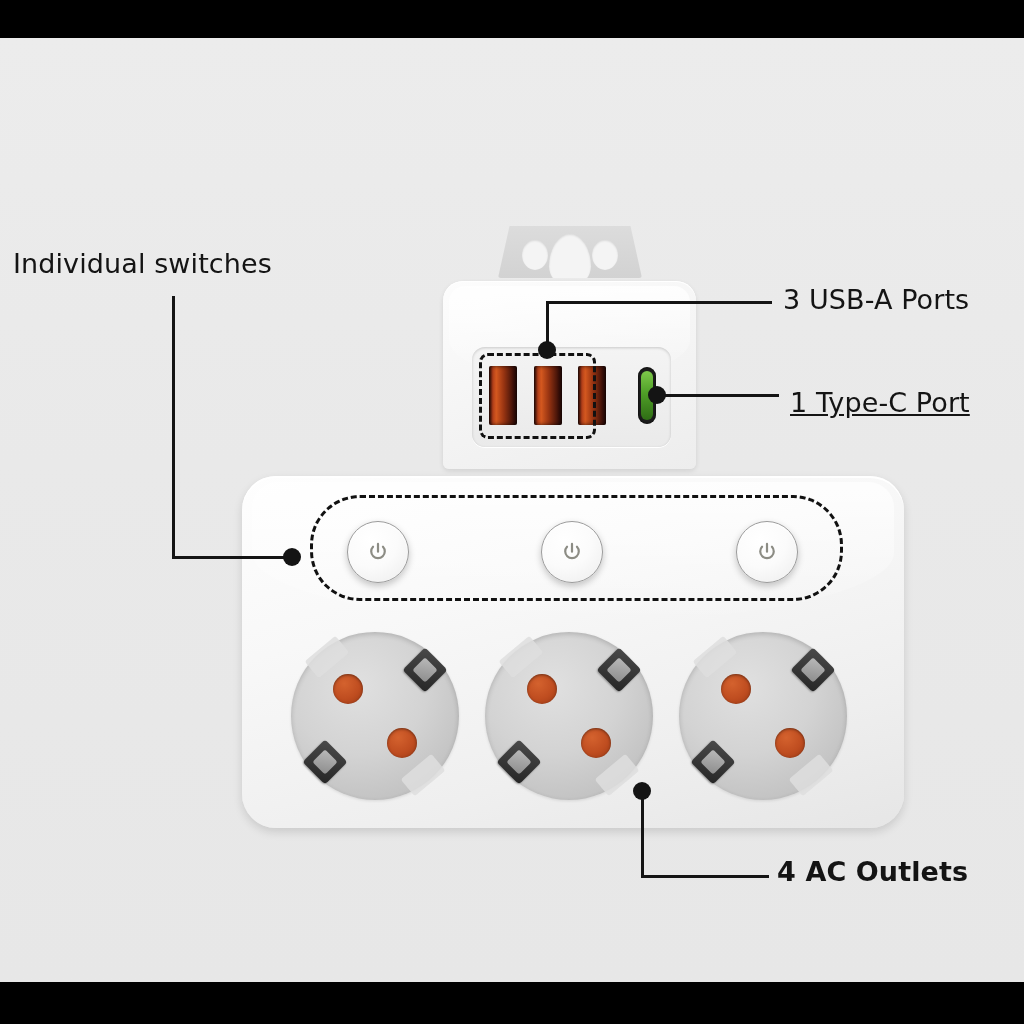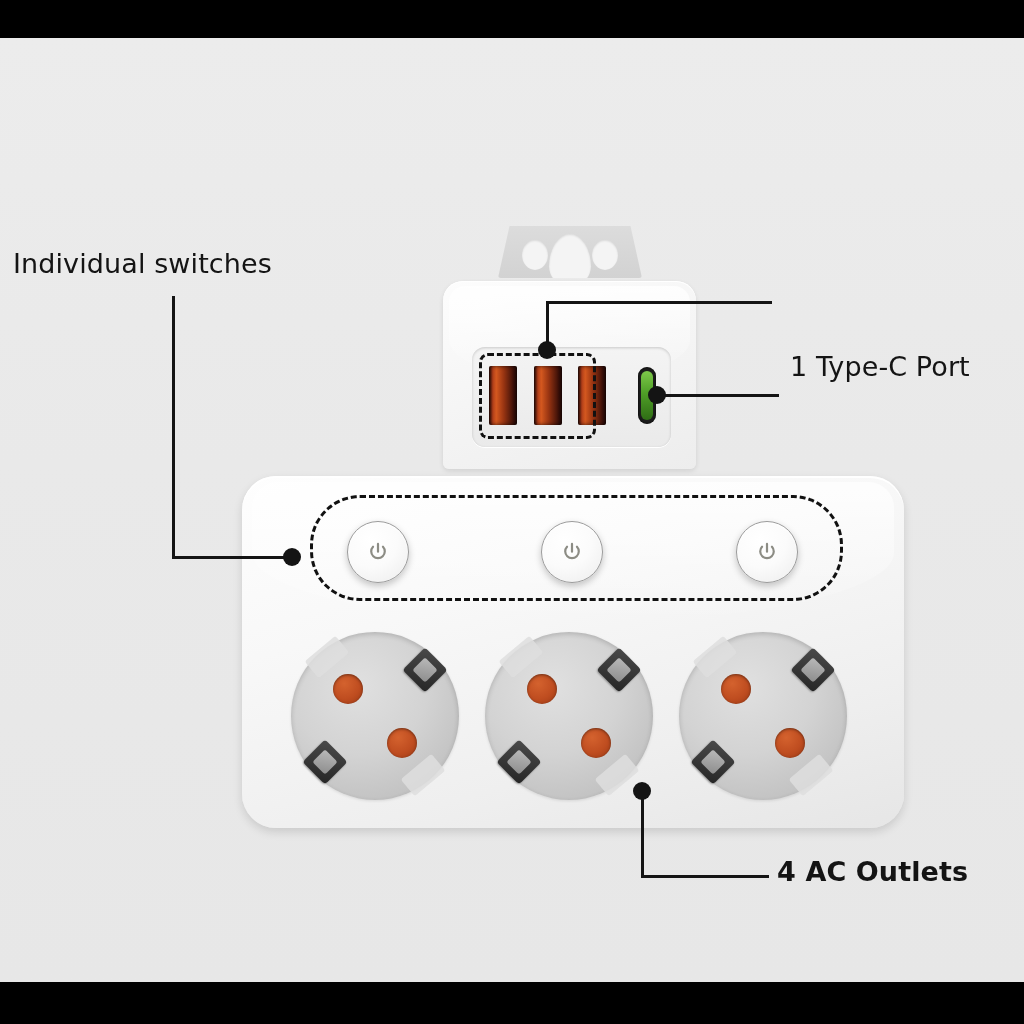--- a/index.html
+++ b/index.html
@@ -195,22 +195,23 @@
 
     <div class="ln lh" style="left:657px;top:356px;width:122px;"></div>
     <div class="dot" style="left:648px;top:348px;"></div>
 
     <div class="ln lv" style="left:641px;top:758px;height:82px;"></div>
     <div class="ln lh" style="left:641px;top:837px;width:128px;"></div>
     <div class="dot" style="left:633px;top:744px;"></div>
 
     <span class="lbl" style="left:13px;top:212px;">Individual switches</span>
 
-
-    <span class="lbl" style="left:790px;top:315px;">1 Type-C Port</span>
+    <span class="lbl" style="left:783px;top:248px;">3 USB-A Ports</span>
+
+    <span class="lbl" style="left:790px;top:351px;text-decoration:underline;">1 Type-C Port</span>
 
     <span class="lbl" style="left:777px;top:820px;font-weight:bold;">4 AC Outlets</span>
 
   </div>
 
   <div class="bar-top"></div>
   <div class="bar-bottom"></div>
 </div>
 
 </body></html>

